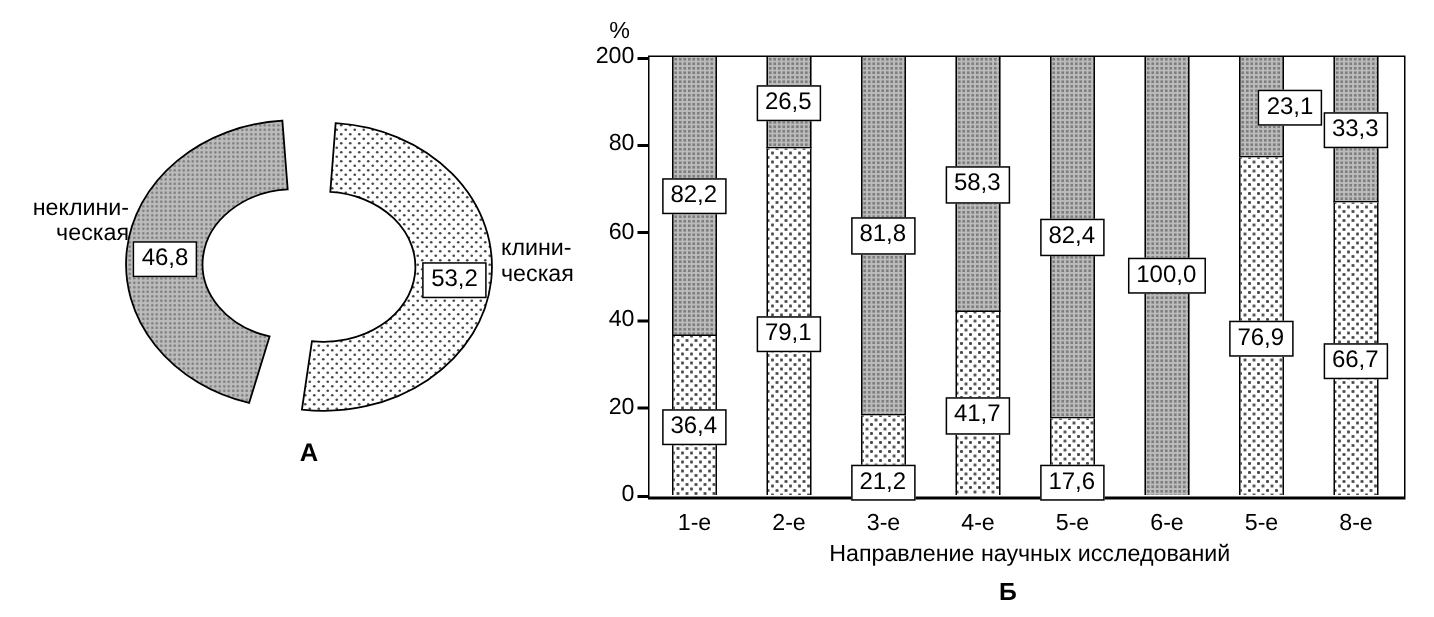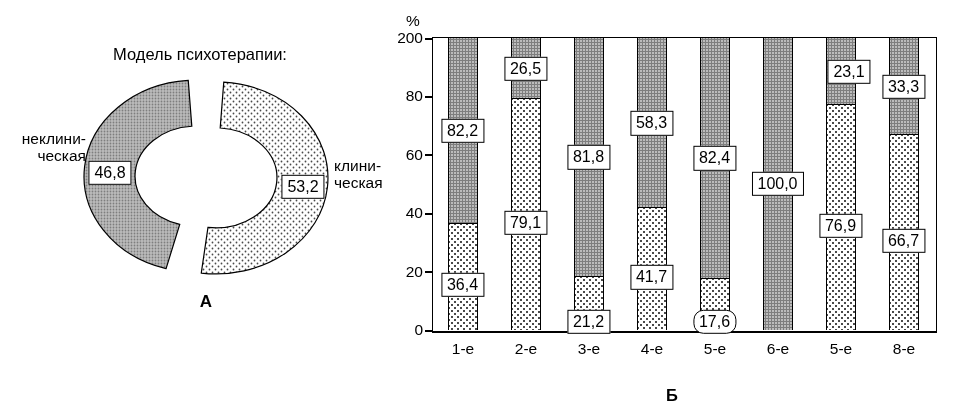--- a/index.html
+++ b/index.html
@@ -45,21 +45,20 @@
   .ytick{position:absolute;left:390px;width:33px;text-align:right;font-size:15.5px;}
   .ydash{position:absolute;left:425px;width:7px;height:2px;background:#000;}
   .xcat{position:absolute;top:340px;width:42px;text-align:center;font-size:15.5px;}
   .xlabel{left:434px;top:361px;width:505px;text-align:center;font-size:15.5px;}
 </style>
 </head>
 <body>
 
 <div class="stage">
 
-  <div class="abs pieTitle">Модель психотерапии:</div>
 
   <svg id="donut-svg" class="abs" style="left:70px;top:70px;" width="272" height="215" viewBox="0 0 272 215">
     <defs>
       <pattern id="patDark" width="3" height="3" patternUnits="userSpaceOnUse">
         <rect width="3" height="3" fill="#bcbcbc"></rect>
         <circle cx="1.5" cy="1.5" r="0.9" fill="#7e7e7e"></circle>
       </pattern>
       <pattern id="patLight" width="6" height="6" patternUnits="userSpaceOnUse">
         <rect width="6" height="6" fill="#ffffff"></rect>
         <circle cx="1.5" cy="1.5" r="0.9" fill="#4a4a4a"></circle>
@@ -128,30 +127,30 @@
           <div class="seg pat-dark dark-bottom" style="top: 0px; height: 170.236px;"></div>
           <div class="seg pat-light" style="top: 170.236px; height: 121.764px;"></div>
         </div>
         <div class="vbox" style="left: 218.5px; top: 85.118px;">58,3</div>
         <div class="vbox" style="left: 218.5px; top: 239.118px;">41,7</div>
         <div class="bar" style="left: 266.5px; height: 292px;">
           <div class="seg pat-dark dark-bottom" style="top: 0px; height: 240.608px;"></div>
           <div class="seg pat-light" style="top: 240.608px; height: 51.392px;"></div>
         </div>
         <div class="vbox" style="left: 281.5px; top: 120.304px;">82,4</div>
-        <div class="vbox" style="left: 281.5px; top: 284px; border-radius: 10px;">17,6</div>
+        <div class="vbox" style="left: 281.5px; top: 284px;">17,6</div>
         <div class="bar" style="left: 329.5px; height: 292px;">
           <div class="seg pat-dark" style="top: 0px; height: 292px;"></div>
         </div>
         <div class="vbox" style="left: 344.5px; top: 146px;">100,0</div>
         <div class="bar" style="left: 392.5px; height: 292px;">
           <div class="seg pat-dark dark-bottom" style="top: 0px; height: 67.452px;"></div>
           <div class="seg pat-light" style="top: 67.452px; height: 224.548px;"></div>
         </div>
-        <div class="vbox" style="left: 416px; top: 33.726px;">23,1</div>
+        <div class="vbox" style="left: 427px; top: 33.726px;">23,1</div>
         <div class="vbox" style="left: 407.5px; top: 187.726px;">76,9</div>
         <div class="bar" style="left: 455.5px; height: 292px;">
           <div class="seg pat-dark dark-bottom" style="top: 0px; height: 97.236px;"></div>
           <div class="seg pat-light" style="top: 97.236px; height: 194.764px;"></div>
         </div>
         <div class="vbox" style="left: 470.5px; top: 48.618px;">33,3</div>
         <div class="vbox" style="left: 470.5px; top: 202.618px;">66,7</div>
       </div>
   </div>
 
@@ -159,15 +158,16 @@
       <div class="xcat" style="left: 442px;">1-е</div>
       <div class="xcat" style="left: 505px;">2-е</div>
       <div class="xcat" style="left: 568px;">3-е</div>
       <div class="xcat" style="left: 631px;">4-е</div>
       <div class="xcat" style="left: 694px;">5-е</div>
       <div class="xcat" style="left: 757px;">6-е</div>
       <div class="xcat" style="left: 820px;">5-е</div>
       <div class="xcat" style="left: 883px;">8-е</div>
     </div>
 
+  <div class="abs xlabel">Направление научных исследований</div>
 
   <div class="abs capB">Б</div>
 </div>
 
 </body></html>

